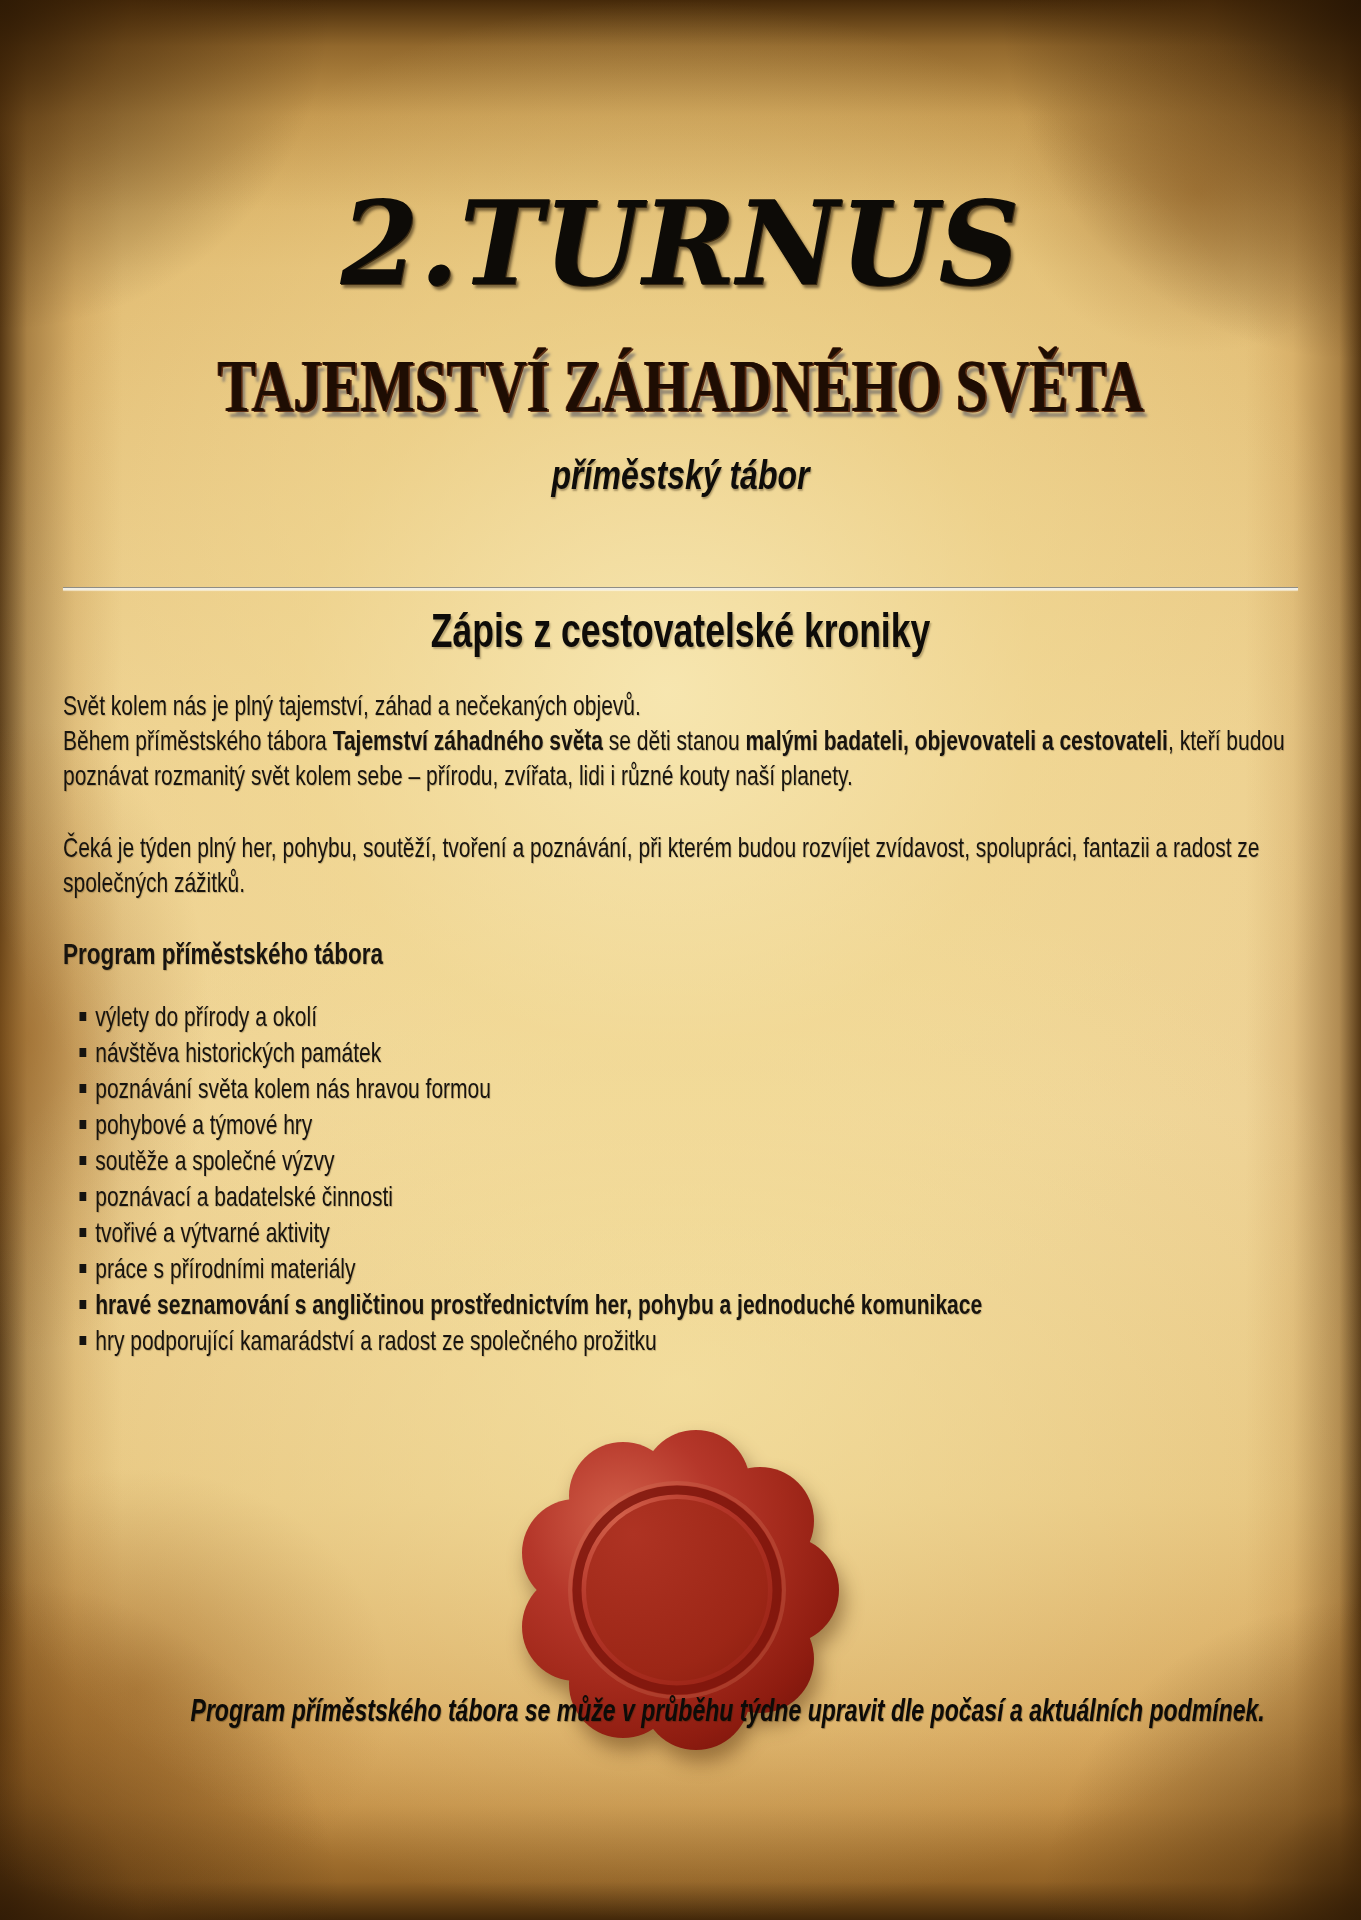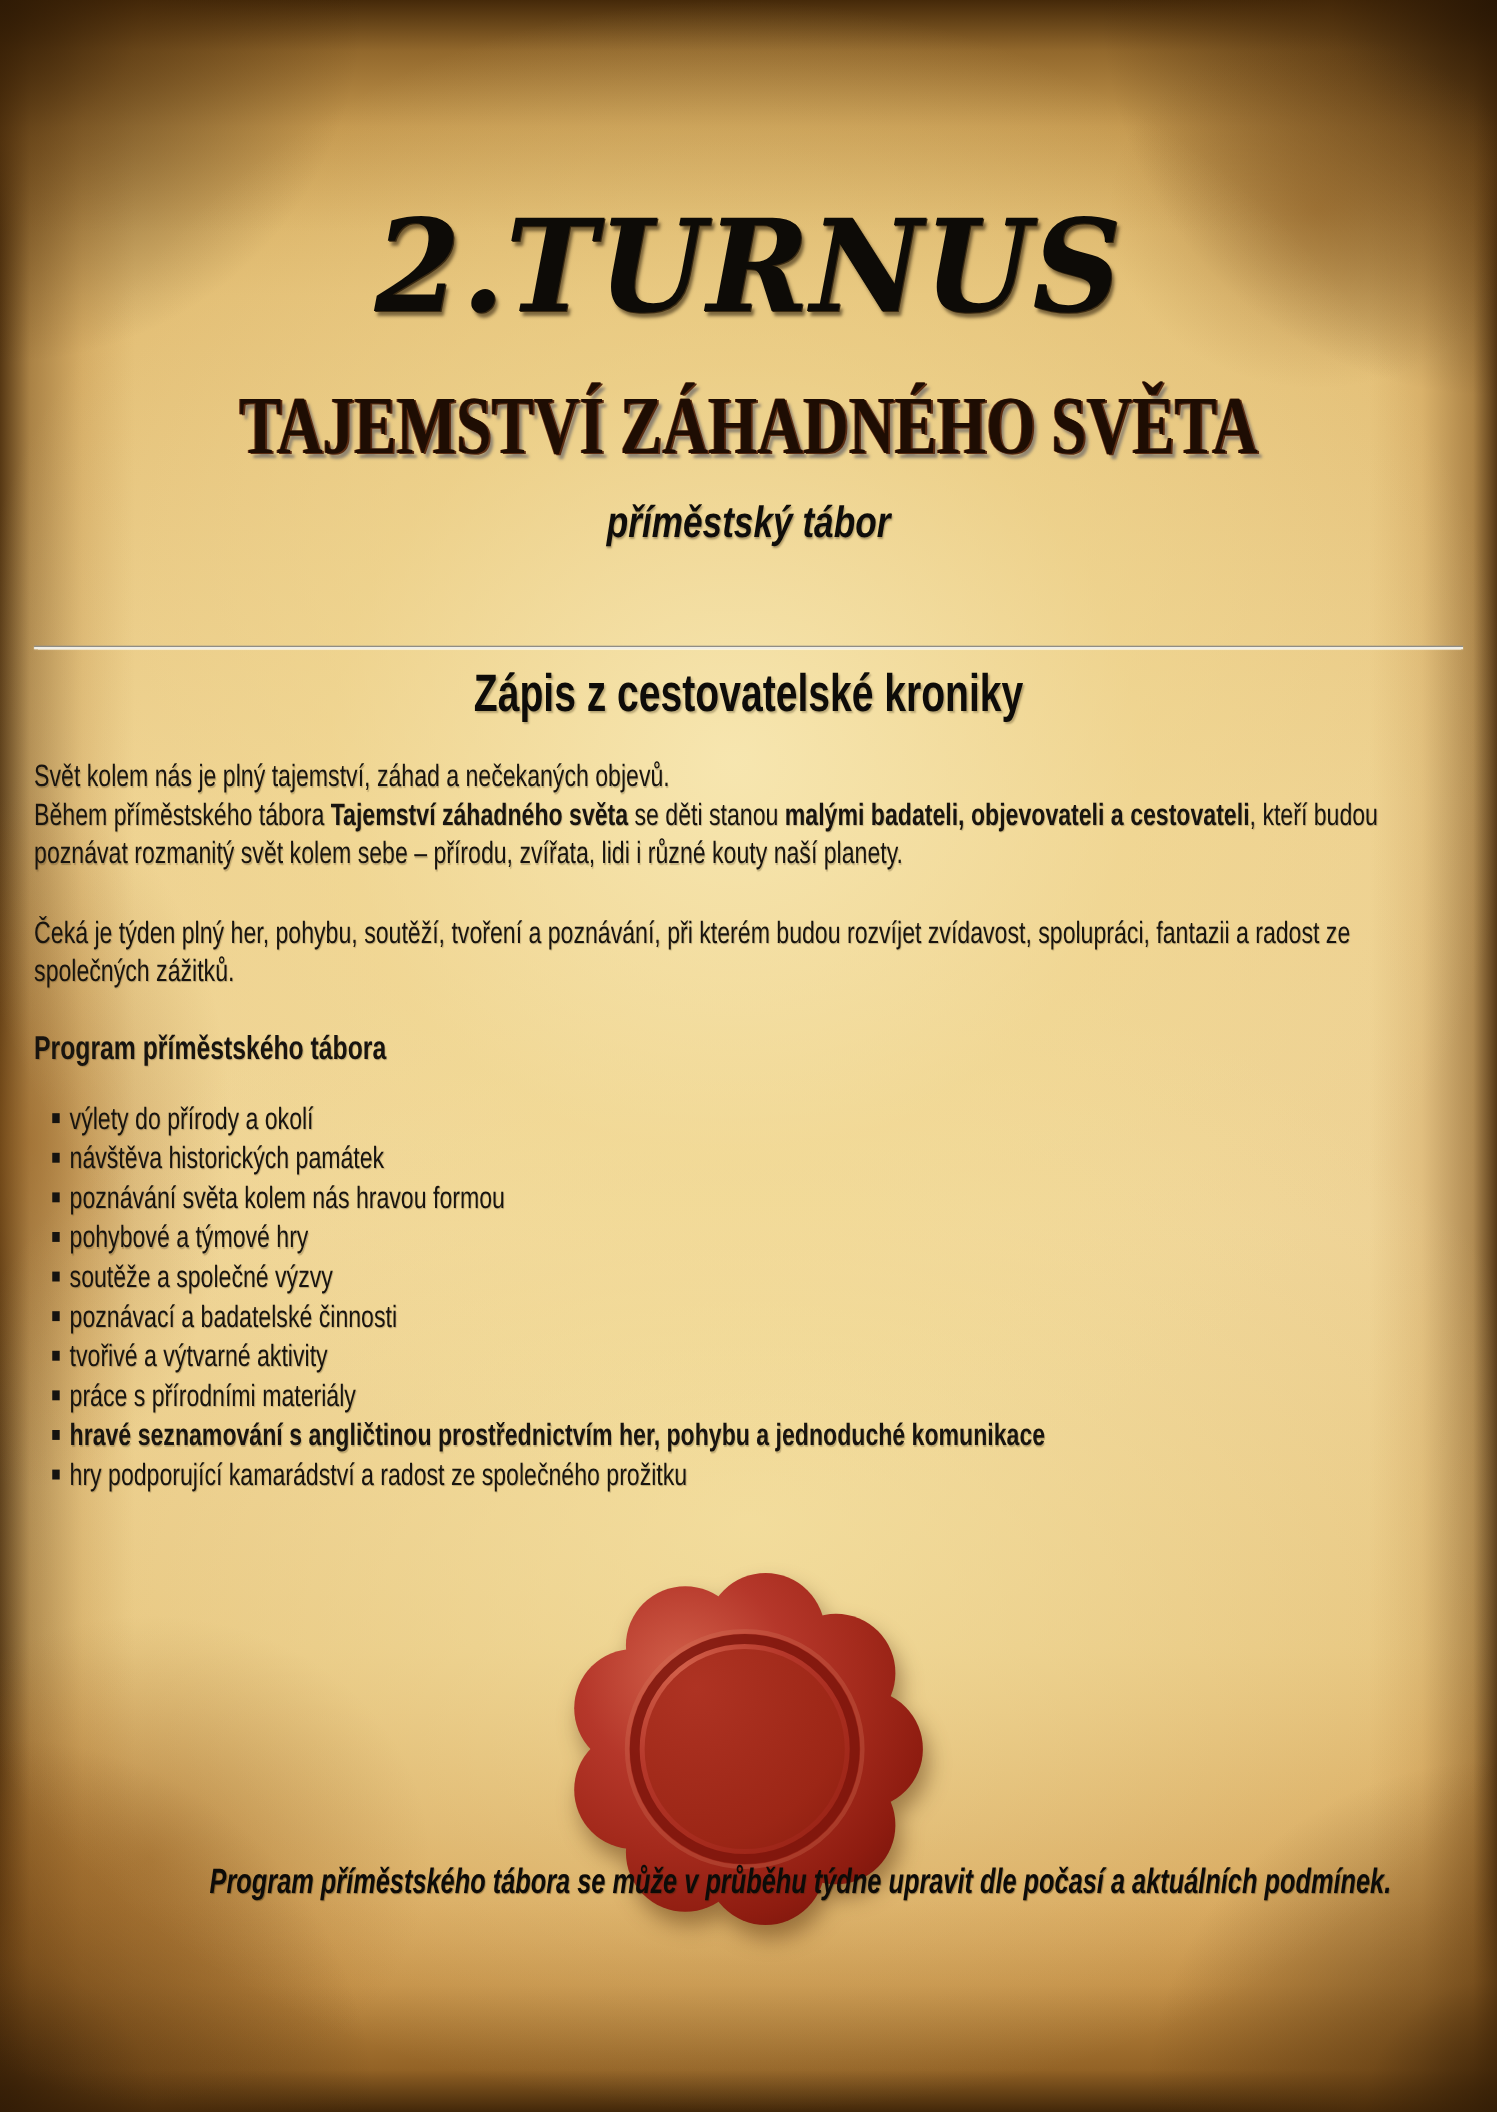--- a/index.html
+++ b/index.html
@@ -25,21 +25,21 @@
       radial-gradient(circle at 100% 100%, rgba(52,30,6,.9) 0px, rgba(80,48,12,.5) 120px, rgba(0,0,0,0) 320px),
       radial-gradient(circle at 0% 100%, rgba(50,28,6,.92) 0px, rgba(78,46,12,.55) 140px, rgba(0,0,0,0) 340px),
       
       linear-gradient(180deg, rgba(62,35,6,.95) 0%, rgba(98,58,14,.55) 2.4%, rgba(152,102,40,.25) 6%, rgba(0,0,0,0) 11%),
       linear-gradient(0deg,   rgba(56,32,6,.92) 0%, rgba(102,62,16,.5) 2%, rgba(160,110,45,.22) 6%, rgba(0,0,0,0) 10%),
       linear-gradient(90deg,  rgba(70,40,8,.9) 0%, rgba(112,68,18,.5) 2%, rgba(170,115,45,.25) 5.5%, rgba(0,0,0,0) 9%),
       linear-gradient(270deg, rgba(70,40,8,.9) 0%, rgba(116,70,18,.5) 1.6%, rgba(176,120,50,.22) 5%, rgba(0,0,0,0) 8.5%),
       
       linear-gradient(180deg, #c89a4a 0%, #e2bd74 14%, #edd090 38%, #eed295 58%, #e6c47e 78%, #d3a055 92%, #b97f33 100%);
   }
-  .content{position:relative;z-index:2;padding:0 31px;}
+  .content{position:relative;z-index:2;padding:0 63px;}
 
   .title{
     margin:185px 0 0 0;
     font-family:"DejaVu Serif","Liberation Serif",serif;
     font-style:italic;font-weight:bold;
     font-size:112px;line-height:1;
     text-align:center;white-space:nowrap;
     color:#0d0b07;
     letter-spacing:1px;
     text-shadow:1px 1px 0 #3a2a12, 3px 4px 3px rgba(35,22,6,.55);

